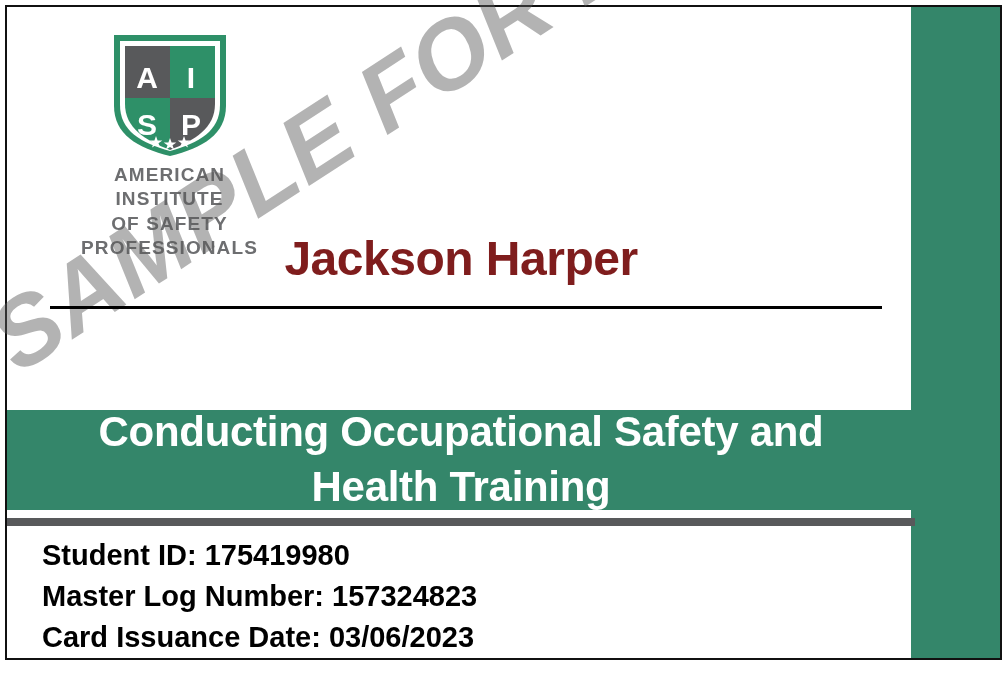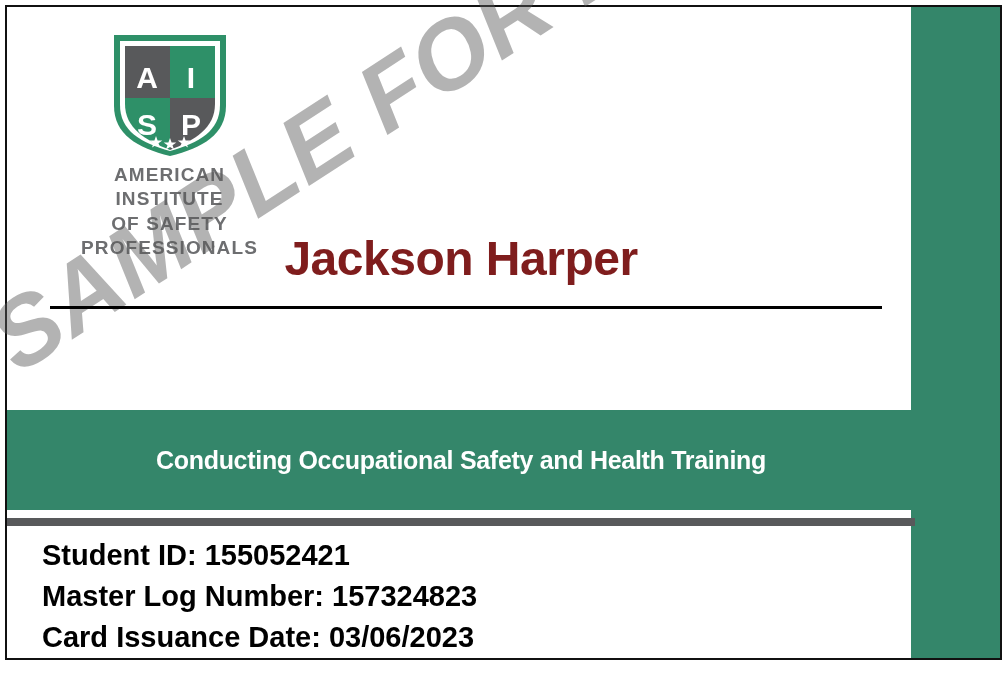--- a/index.html
+++ b/index.html
@@ -120,21 +120,21 @@
     width: 908px;
     height: 100px;
     background: #34866a;
     display: flex;
     align-items: center;
     justify-content: center;
   }
   #course-title {
     width: 858px;
     text-align: center;
-    font-size: 25px;
+    font-size: 42px;
     font-weight: bold;
     color: #ffffff;
     line-height: 1.3;
     letter-spacing: -0.3px;
   }
 
   
   #gray-divider {
     position: absolute;
     left: 0px;
@@ -237,21 +237,21 @@
       <div id="name-rule" class="above-wm"></div>
 
 
       <div id="course-banner">
         <div id="course-title">Conducting Occupational Safety and Health Training</div>
       </div>
 
       <div id="gray-divider" class="above-wm"></div>
 
       <div id="details" class="above-wm">
-        <div class="detail-line">Student ID: 155052421</div>
+        <div class="detail-line">Student ID: 175419980</div>
         <div class="detail-line">Master Log Number: 157324823</div>
         <div class="detail-line">Card Issuance Date: 03/06/2023</div>
       </div>
 
     </div>
 
   </div>
 
   <div id="watermark">
     <div id="watermark-text">SAMPLE FOR REVIEW</div>

